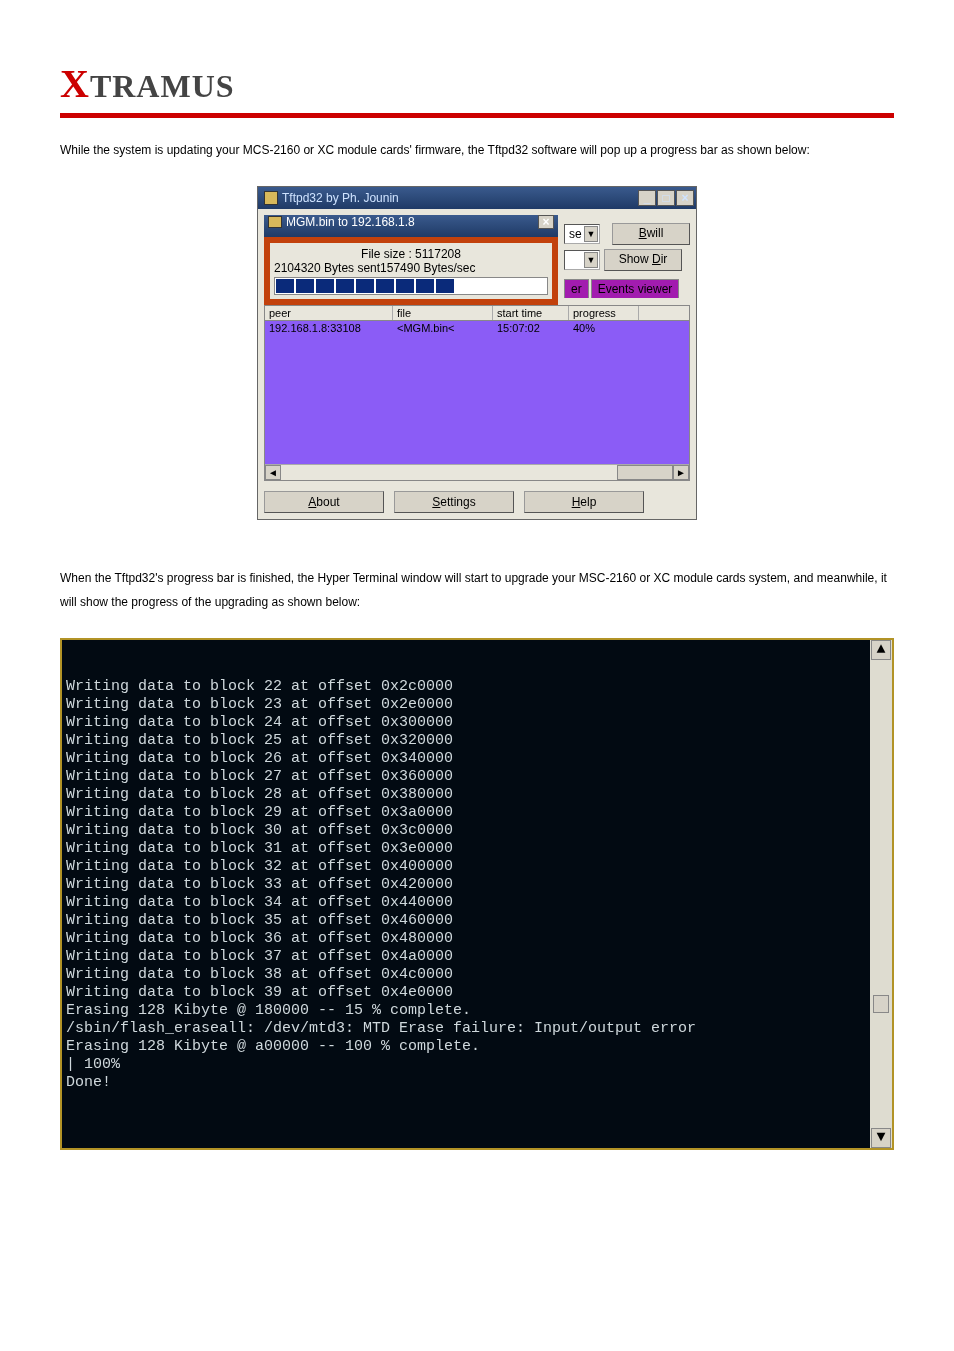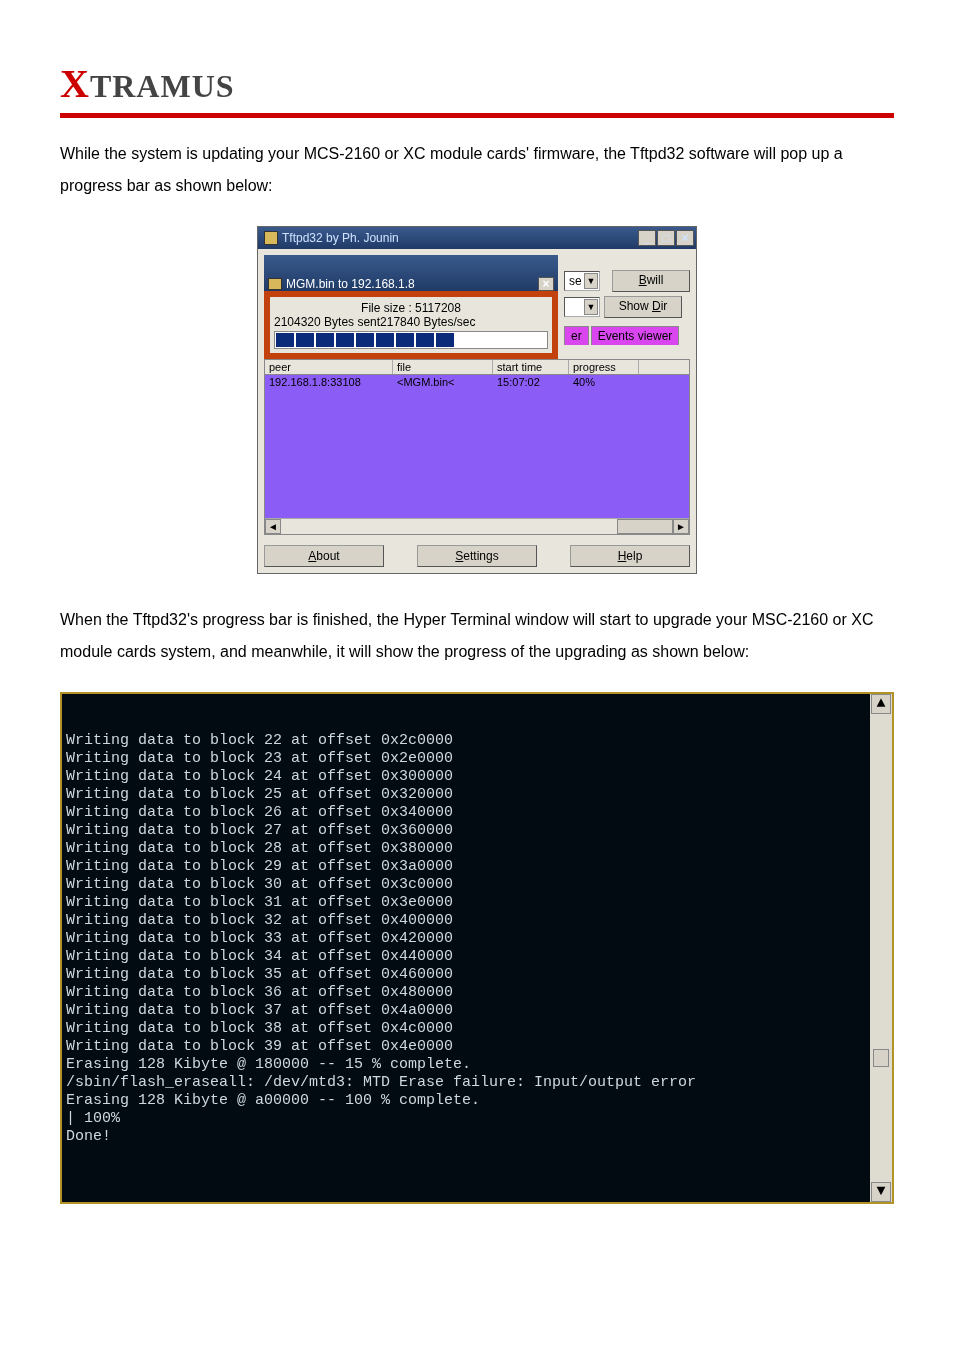--- a/index.html
+++ b/index.html
@@ -1,58 +1,58 @@
 <!DOCTYPE html>
 <html><head>
 <meta charset="utf-8">
 <style>
 *{box-sizing:border-box;margin:0;padding:0}
 body{font-family:Arial,sans-serif;background:#fff;width:954px;margin:0 auto;color:#000}
 .page{padding:60px 60px 16px 60px;position:relative;min-height:1351px}
 .logo{font-family:"Times New Roman",serif;font-size:32px;font-weight:bold;letter-spacing:1px;color:#444}
 .logo .x{color:#c00;font-size:40px}
 .red-rule{height:5px;background:#c00;margin:6px 0 20px 0}
-.intro{font-size:16px;line-height:2;margin-bottom:24px}
-.tftpd-wrap{display:flex;justify-content:center;margin-bottom:30px}
+.intro{font-size:12px;line-height:2;margin-bottom:24px}
+.tftpd-wrap{display:flex;justify-content:center;margin-bottom:46px}
 .win{width:440px;border:1px solid #666;background:#e8e6dc;font-family:Tahoma,sans-serif;font-size:12px}
 .titlebar{background:linear-gradient(#3a5a8d,#1f3a66);color:#cfe3ff;height:22px;display:flex;align-items:center;justify-content:space-between;padding:0 2px 0 6px}
 .titlebar .t-icon{width:14px;height:14px;display:inline-block;background:#d7b85b;border:1px solid #333;margin-right:4px}
 .titlebar .t-text{flex:1}
 .titlebar .t-btns{display:flex;gap:1px}
 .tb-btn{width:18px;height:16px;background:#d7d3c8;border:1px solid #555;display:flex;align-items:center;justify-content:center;font-family:"Arial",sans-serif;font-weight:bold;font-size:12px;line-height:1;cursor:default}
 .win-body{padding:6px;position:relative}
 .row1{display:flex;align-items:center;gap:6px}
 .row1 .dl{flex:1;position:relative}
-.dl-title{background:linear-gradient(#3a5a8d,#1f3a66);color:#fff;height:36px;display:flex;align-items:flex-end;padding:0 4px;justify-content:space-between}
+.dl-title{background:linear-gradient(#3a5a8d,#1f3a66);color:#fff;height:22px;display:flex;align-items:flex-start;padding:0 4px;justify-content:space-between}
 .dl-title .dl-icon{width:14px;height:12px;background:#d7b85b;border:1px solid #333;margin-right:4px}
 .dl-title .dl-x{width:16px;height:14px;background:#d7d3c8;border:1px solid #555;display:flex;align-items:center;justify-content:center;font-weight:bold}
 .dl-body{background:#e8e6dc;border:6px solid #c2410c;padding:4px}
 .dl-line{text-align:center}
 .progress-blocks{display:flex;gap:2px;height:18px;background:#fff;border:1px solid #888;padding:1px;margin-top:2px}
 .pb{width:18px;background:#0a2a7a}
 .pb-empty{flex:1}
 .row1-right{display:flex;flex-direction:column;gap:4px}
 .btn-gray{background:#d7d3c8;border:1px solid #999;border-right-color:#555;border-bottom-color:#555;padding:2px 8px;height:22px;min-width:78px;text-align:center}
 .sel{border:1px inset #aaa;background:#fff;height:20px;display:inline-flex;align-items:center;width:36px;justify-content:space-between;padding:0 1px 0 4px}
 .drop-tri{width:14px;height:16px;background:#d7d3c8;border:1px solid #888;display:flex;align-items:center;justify-content:center;font-size:9px}
 .tabs{display:flex;margin-top:4px;gap:2px}
-.tab{border:1px solid #888;border-bottom:none;background:#d946ef;padding:2px 6px}
+.tab{border:1px solid #888;border-bottom:none;background:#a21caf;padding:2px 6px}
 .list{border:1px solid #888;background:#8b5cf6;height:176px;position:relative;overflow:hidden}
 .list-hdr{display:flex;background:#e8e6dc;border-bottom:1px solid #888}
 .lh{border-right:1px solid #aaa;padding:1px 4px;font-size:11px}
 .col-peer{width:128px}
 .col-file{width:100px}
 .col-start{width:76px}
 .col-prog{width:70px}
 .list-row{display:flex}
 .lr{padding:1px 4px;font-size:11px}
 .hscroll{position:absolute;bottom:0;left:0;right:0;height:16px;background:#e8e6dc;display:flex;align-items:stretch;justify-content:space-between;border-top:1px solid #aaa}
 .sarrow{width:16px;background:#d7d3c8;border:1px solid #888;display:flex;align-items:center;justify-content:center;font-size:10px}
 .thumb{width:56px;background:#d7d3c8;border:1px solid #888;margin-left:auto;margin-right:0}
-.btns3{display:flex;justify-content:space-between;margin-top:10px;gap:10px}
+.btns3{display:flex;justify-content:flex-start;margin-top:10px;gap:10px}
 .btn-b{flex:0 0 120px;background:#d7d3c8;border:1px solid #999;border-right-color:#555;border-bottom-color:#555;padding:3px 0;text-align:center}
 .term{border:2px solid #b29326;background:#020a12;color:#cfd8dc;font-family:"Courier New",monospace;font-size:15px;line-height:1.2;padding:2px 4px;white-space:pre;margin-bottom:20px;position:relative}
 .term .vbar{position:absolute;right:0;top:0;width:22px;height:100%;background:#dedcd0;display:flex;flex-direction:column;justify-content:space-between;align-items:center}
 .term .vbar .vbtn{width:20px;height:20px;background:#d7d3c8;border:1px solid #888;display:flex;align-items:center;justify-content:center;color:#000}
 .term .vbar .vthumb{width:16px;height:18px;background:#d7d3c8;border:1px solid #888;margin-top:220px}
 .term-inner{margin-right:24px}
 .ul{text-decoration:underline}
 </style>
 </head>
 <body>
@@ -84,21 +84,21 @@
               <span style="display:flex;align-items:center">
                 <span class="dl-icon"></span>
                 <span>MGM.bin to 192.168.1.8</span>
               </span>
               <span class="dl-x">×</span>
             </div>
             <div class="dl-body">
               <div class="dl-line">File size : 5117208</div>
               <div style="display:flex;justify-content:flex-start">
                 <span>2104320 Bytes sent</span>
-                <span>217840 Bytes/sec</span>
+                <span>157490 Bytes/sec</span>
               </div>
               <div class="progress-blocks">
                 <div class="pb"></div>
                   <div class="pb"></div>
                   <div class="pb"></div>
                   <div class="pb"></div>
                   <div class="pb"></div>
                 <div class="pb"></div>
                   <div class="pb"></div>
                   <div class="pb"></div>

